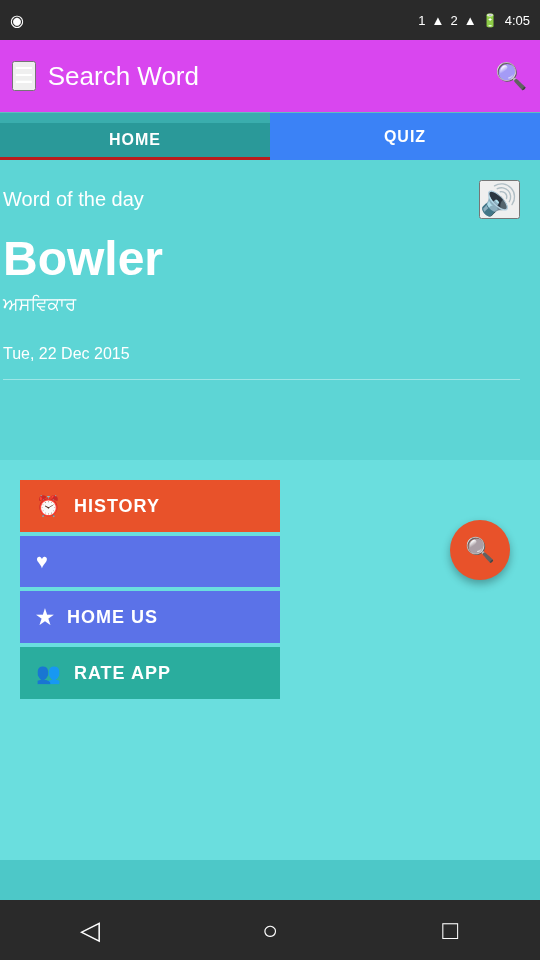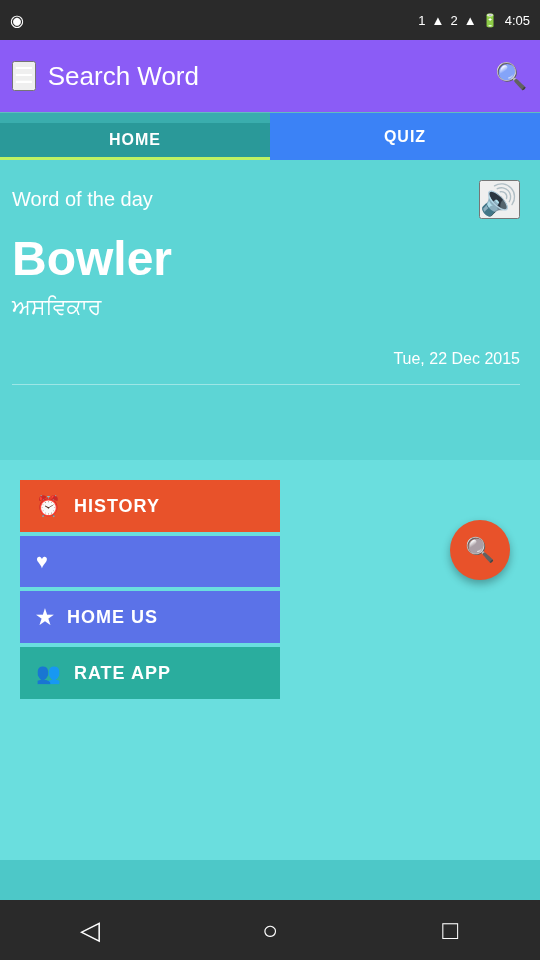--- a/index.html
+++ b/index.html
@@ -35,21 +35,21 @@
     }
 
     .status-right {
       display: flex;
       align-items: center;
       gap: 6px;
     }
 
     
     .header {
-      background-color: #8b5cf6;
+      background-color: #d946ef;
       height: 72px;
       display: flex;
       align-items: center;
       padding: 0 12px;
       gap: 12px;
     }
 
     .hamburger-icon {
       color: white;
       font-size: 22px;
@@ -87,32 +87,32 @@
       color: white;
       font-size: 16px;
       font-weight: 600;
       letter-spacing: 1px;
       cursor: pointer;
       text-transform: uppercase;
     }
 
     .tab.active {
       background-color: #2a9999;
-      border-bottom: 3px solid #bef264;
+      border-bottom: 3px solid #b91c1c;
       margin-top: 10px;
     }
 
     .tab.inactive {
       background-color: #3b82f6;
     }
 
     
     .main-content {
       background-color: #5dd5d5;
-      padding: 20px 20px 0 12px;
+      padding: 20px 20px 0 3px;
       min-height: 300px;
       position: relative;
     }
 
     .word-of-day-header {
       display: flex;
       align-items: center;
       justify-content: space-between;
       margin-bottom: 12px;
     }
@@ -137,27 +137,27 @@
     }
 
     .word-type {
       color: white;
       font-size: 20px;
       margin-bottom: 6px;
     }
 
     .word-translation {
       color: white;
-      font-size: 22px;
+      font-size: 18px;
       font-family: serif;
       margin-bottom: 30px;
     }
 
     .date-row {
-      text-align: right;
+      text-align: left;
       color: white;
       font-size: 16px;
       padding-bottom: 16px;
       border-bottom: 1px solid rgba(255,255,255,0.4);
     }
 
     
     .lower-section {
       background-color: #6adede;
       padding: 20px;

